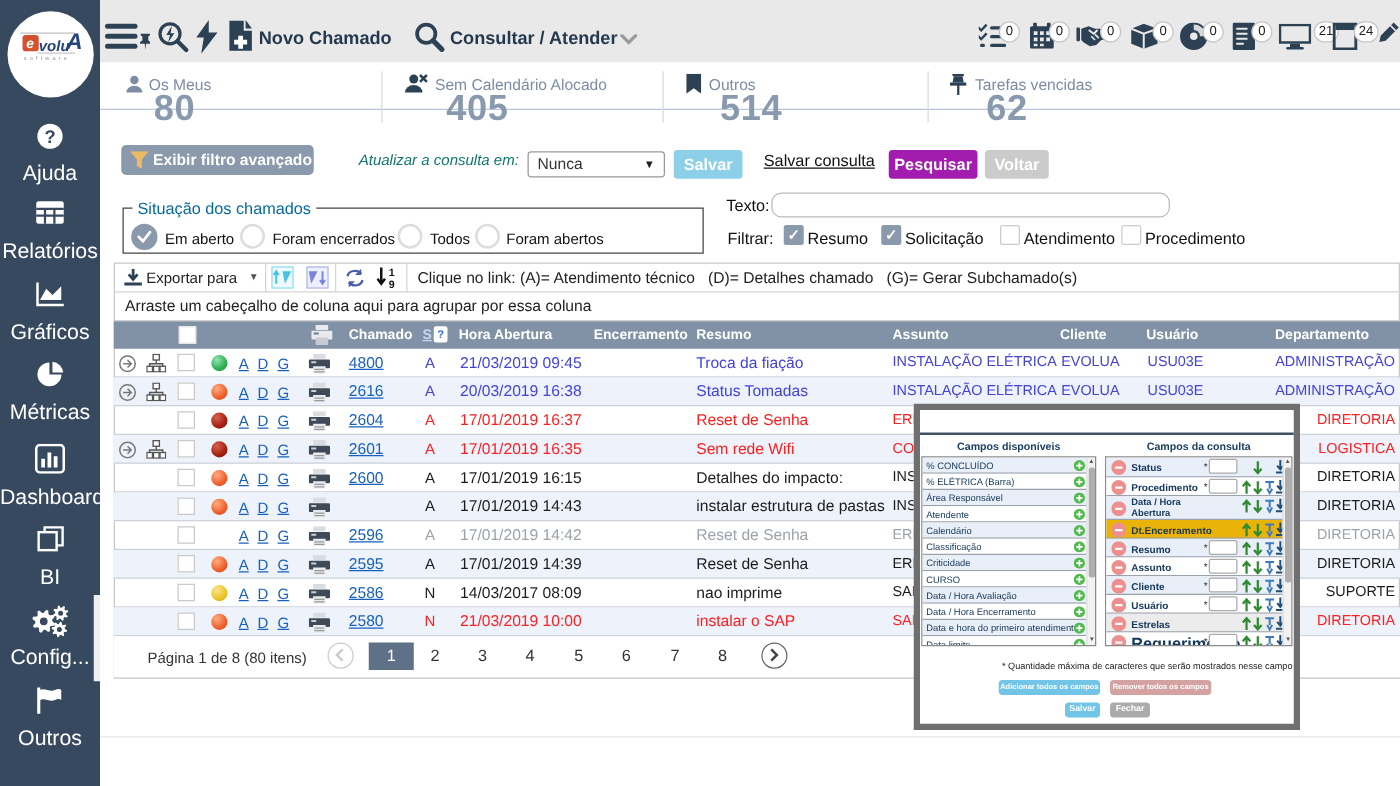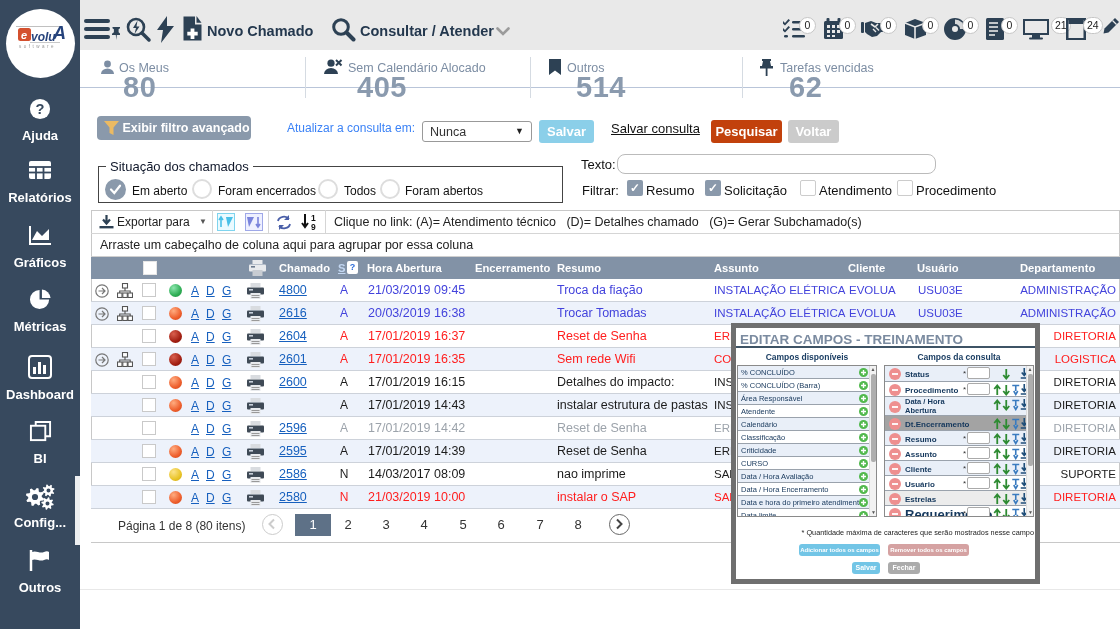--- a/index.html
+++ b/index.html
@@ -2,21 +2,21 @@
 <html><head>
 <meta charset="utf-8">
 <style>
 * { margin:0; padding:0; box-sizing:border-box; }
 html,body { width:1120px; height:629px; overflow:hidden; font-family:"Liberation Sans", sans-serif; background:#fff; }
 .abs { position:absolute; }
 #page { position:relative; width:1120px; height:629px; background:#fff; }
 
 #sidebar { left:0; top:0; width:80px; height:629px; background:#37495E; }
 .navitem { width:80px; text-align:center; color:#fff; }
-.navitem .lbl { font-size:13px; font-weight:bold; margin-top:4px; }
+.navitem .lbl { font-size:17px; font-weight:normal; margin-top:4px; }
 #logo { left:6px; top:9px; width:69px; height:69px; border-radius:50%; background:#fff; overflow:hidden; }
 
 #topbar { left:80px; top:0; width:1040px; height:50px; background:#E9E9E9; }
 .tbtxt { font-size:14.5px; font-weight:bold; color:#24384E; }
 .badge { position:absolute; background:#fff; border:1px solid #c6c6c6; border-radius:9px; height:17px; min-width:17px; padding:0 3px; font-size:10.5px; color:#222; text-align:center; line-height:15px; }
 
 #stats { left:80px; top:50px; width:1040px; height:38px; background:#fff; border-bottom:1px solid #B9C5D9; }
 .stat-lbl { font-size:12.5px; color:#7C8DA3; }
 .stat-num { font-size:29px; font-weight:bold; color:#8A9AAE; letter-spacing:0.5px; }
 .stat-div { position:absolute; top:7px; width:1px; height:41px; background:#D5DBE2; }
@@ -204,32 +204,32 @@
     <div class="abs stat-lbl" style="left:700px; top:11px;">Tarefas vencidas</div>
     <div class="abs stat-num" style="left:709px; top:21px;">62</div>
   </div>
   <div id="content" class="abs" style="left:80px; top:104px; width:1040px; height:525px; background:#fff;">
     <div class="btn" style="left:17px; top:12px; width:154px; height:24px; background:#8A99AB; border-radius:4px; font-size:13px; line-height:24px;">
       <svg class="abs" style="left:7px; top:5px;" width="15" height="14" viewBox="0 0 15 14">
         <path d="M0 0 h15 l-5.5 6.5 v7.5 l-4-2 v-5.5 z" fill="#EBBA63"></path>
       </svg>
       <span style="margin-left:24px; font-size:12.5px;">Exibir filtro avançado</span>
     </div>
-    <div class="abs" style="left:207px; top:17px; font-size:12px; color:#3b82f6;">Atualizar a consulta em:</div>
+    <div class="abs" style="left:207px; top:17px; font-size:12px; color:#0f766e;font-style:italic;">Atualizar a consulta em:</div>
     <div class="abs" style="left:342px; top:17px; width:110px; height:21px; border:1px solid #999; border-radius:3px; background:#fff;">
       <span style="font-size:12.5px; color:#333; margin-left:7px; line-height:19px; display:inline-block;">Nunca</span>
       <span style="position:absolute; right:7px; top:4px; font-size:9px; color:#222;">▼</span>
     </div>
     <div class="btn" style="left:459px; top:16px; width:55px; height:23px; background:#8BCFE9; font-size:13px; line-height:23px;">Salvar</div>
     <div class="abs" style="left:531px; top:17px; font-size:13px; color:#111; text-decoration:underline;">Salvar consulta</div>
-    <div class="btn" style="left:631px; top:16px; width:71px; height:23px; background:#c2410c; font-size:13px; line-height:23px;">Pesquisar</div>
+    <div class="btn" style="left:631px; top:16px; width:71px; height:23px; background:#a21caf; font-size:13px; line-height:23px;">Pesquisar</div>
     <div class="btn" style="left:708px; top:16px; width:51px; height:23px; background:#CBCBCB; font-size:13px; line-height:23px;">Voltar</div>
 
     <div class="abs" style="left:18px; top:62px; width:465px; height:37px; border:1px solid #444;"></div>
-    <div class="abs" style="left:26px; top:55px; background:#fff; padding:0 4px; font-size:13px; color:#0f172a;">Situação dos chamados</div>
+    <div class="abs" style="left:26px; top:55px; background:#fff; padding:0 4px; font-size:13px; color:#0369a1;">Situação dos chamados</div>
     <div class="abs" style="left:25px; top:75px; width:21px; height:21px; border-radius:50%; background:#8A99AB;"><svg width="21" height="21" viewBox="0 0 21 21">
         <path d="M6 10.5 L9.3 14 L15 6.7" stroke="#fff" stroke-width="2.2" fill="none" stroke-linecap="round"></path>
       </svg></div>
     <div class="abs lbl13" style="font-size:12px; left:52px; top:80px;">Em aberto</div>
     <div class="abs" style="left:112px; top:75px; width:20px; height:20px; border-radius:50%; background:#fff; border:2px solid #DDD;"></div>
     <div class="abs lbl13" style="font-size:12px; left:138px; top:80px;">Foram encerrados</div>
     <div class="abs" style="left:238px; top:75px; width:20px; height:20px; border-radius:50%; background:#fff; border:2px solid #DDD;"></div>
     <div class="abs lbl13" style="font-size:12px; left:264px; top:80px;">Todos</div>
     <div class="abs" style="left:300px; top:75px; width:20px; height:20px; border-radius:50%; background:#fff; border:2px solid #DDD;"></div>
     <div class="abs lbl13" style="font-size:12px; left:325px; top:80px;">Foram abertos</div>
@@ -375,21 +375,21 @@
             <rect x="0" y="4.5" width="17" height="7" rx="1" fill="#3F4A56"></rect>
             <rect x="3.5" y="10" width="10" height="6" fill="#E8EAED"></rect>
             <rect x="4.5" y="12" width="8" height="1" fill="#999"></rect>
             <rect x="4.5" y="14" width="8" height="1" fill="#999"></rect>
             <rect x="2" y="6" width="4" height="1.6" fill="#C8D0DA"></rect>
           </g>
         </svg>
         <span class="cell link" style="left:188px;">2616</span>
         <span class="cell tblue" style="font-size:12px; left:246px; width:14px; text-align:center;">A</span>
         <span class="cell tblue" style="left:277px;">20/03/2019 16:38</span>
-        <span class="cell tblue" style="left:466px;">Trocar Tomadas</span>
+        <span class="cell tblue" style="left:466px;">Status Tomadas</span>
         <span class="cell tblue" style="font-size:11.5px; top:5px; left:623px;">INSTALAÇÃO ELÉTRICA</span>
         <span class="cell tblue" style="font-size:11.5px; top:5px; left:758px;">EVOLUA</span>
         <span class="cell tblue" style="font-size:11.5px; top:5px; left:827px;">USU03E</span>
         <span class="cell tblue" style="font-size:11.5px; top:5px; right:4px;">ADMINISTRAÇÃO</span>
       </div>
     <div class="trow" style="top:115px;">
         <div class="rowck" style="left:51px;"></div>
         <div class="circ cd" style="left:78px; top:5px;"></div>
         <span class="adg link" style="left:100px;">A</span>
         <span class="adg link" style="left:115px;">D</span>
@@ -677,36 +677,35 @@
       <div class="abs" style="left:12px; top:19px; width:13px; height:13px; background:#D4502E; border-radius:2.5px;"></div>
       <div class="abs" style="left:15px; top:20px; font-size:11px; font-weight:bold; color:#fff; font-style:italic;">e</div>
       <div class="abs" style="left:25px; top:21px; font-size:12px; font-weight:bold; font-style:italic; color:#26437C;">volu</div>
       <div class="abs" style="left:47px; top:14px; font-size:18px; font-weight:bold; font-style:italic; color:#26437C;">A</div>
       <div class="abs" style="left:13px; top:35px; font-size:4.5px; letter-spacing:2.5px; color:#999;">software</div>
       <div class="abs" style="left:24px; top:33px; width:30px; height:1px; background:#C8C8C8;"></div>
     </div>
   </div>
   <div class="abs" style="left:80px; top:589px; width:1040px; height:1px; background:#E8E8E8;"></div>
   <div id="modal" class="abs">
-    <div class="abs" style="left:4px; top:4px; font-size:13.5px; font-weight:bold; color:#7B8BA0;">EDITAR CAMPOS - TREINAMENTO</div>
     <div class="abs" style="left:0; top:18px; width:299px; height:2px; background:#3E5365;"></div>
     <div class="abs" style="left:1px; top:24px; width:140px; text-align:center; font-size:8.5px; font-weight:bold; color:#1B3E63;">Campos disponíveis</div>
     <div class="abs" style="left:148px; top:24px; width:150px; text-align:center; font-size:8.5px; font-weight:bold; color:#1B3E63;">Campos da consulta</div>
 
     <div class="abs" style="left:1px; top:37px; width:140px; height:152px; border:1px solid #8A8A8A; overflow:hidden; background:#fff;">
       <div id="llist">
         <div class="abs" style="left:0; top:0px; width:132px; height:13px; background:#E9EFF8; border-bottom:1px solid #9AA2AC;">
           <span class="abs" style="left:3px; top:2px; font-size:7.5px; color:#15365A; white-space:nowrap;">% CONCLUÍDO</span>
           <svg class="abs" style="right:2px; top:2px;" width="9" height="9" viewBox="0 0 9 9">
             <circle cx="4.5" cy="4.5" r="4.5" fill="#52B94E"></circle>
             <path d="M4.5 2 v5 M2 4.5 h5" stroke="#fff" stroke-width="1.4"></path>
           </svg>
         </div>
         <div class="abs" style="left:0; top:13px; width:132px; height:13px; background:#fff; border-bottom:1px solid #9AA2AC;">
-          <span class="abs" style="left:3px; top:2px; font-size:7.5px; color:#15365A; white-space:nowrap;">% CONCLUÍDO (Barra)</span>
+          <span class="abs" style="left:3px; top:2px; font-size:7.5px; color:#15365A; white-space:nowrap;">% ELÉTRICA (Barra)</span>
           <svg class="abs" style="right:2px; top:2px;" width="9" height="9" viewBox="0 0 9 9">
             <circle cx="4.5" cy="4.5" r="4.5" fill="#52B94E"></circle>
             <path d="M4.5 2 v5 M2 4.5 h5" stroke="#fff" stroke-width="1.4"></path>
           </svg>
         </div>
         <div class="abs" style="left:0; top:26px; width:132px; height:13px; background:#E9EFF8; border-bottom:1px solid #9AA2AC;">
           <span class="abs" style="left:3px; top:2px; font-size:7.5px; color:#15365A; white-space:nowrap;">Área Responsável</span>
           <svg class="abs" style="right:2px; top:2px;" width="9" height="9" viewBox="0 0 9 9">
             <circle cx="4.5" cy="4.5" r="4.5" fill="#52B94E"></circle>
             <path d="M4.5 2 v5 M2 4.5 h5" stroke="#fff" stroke-width="1.4"></path>
@@ -833,21 +832,21 @@
           <svg class="abs" style="left:117px; top:1px;" width="9" height="13" viewBox="0 0 8.5 13">
             <path d="M4 2 V11 M1 8 l3 3.5 3-3.5" stroke="#2E8B32" stroke-width="1.8" fill="none"></path>
           </svg>
           <svg class="abs" style="left:126px; top:1px;" width="9" height="13" viewBox="0 0 8.5 13">
             <path d="M1 2.5 h7 M4.5 2.5 V8 M4.5 8 M2.5 8 l2 3.5 2-3.5" stroke="#3A7BBF" stroke-width="1.6" fill="none"></path>
           </svg>
           <svg class="abs" style="left:135px; top:1px;" width="9" height="13" viewBox="0 0 8.5 13">
             <path d="M4 1 V8 M1.5 5.5 l2.5 3 2.5-3 M0.5 11 h7" stroke="#1F4E79" stroke-width="1.6" fill="none"></path>
           </svg>
         </div>
-        <div class="abs" style="left:0; top:50px; width:142px; height:15px; background:#a3a3a3; border-bottom:1px solid #9AA2AC;">
+        <div class="abs" style="left:0; top:50px; width:142px; height:15px; background:#eab308; border-bottom:1px solid #9AA2AC;">
           <svg class="abs" style="left:4px; top:2px;" width="12" height="12" viewBox="0 0 12 12">
             <circle cx="6" cy="6" r="6" fill="#EE8F8F"></circle>
             <path d="M3 6 h6" stroke="#fff" stroke-width="1.8"></path>
           </svg>
           <span class="abs" style="left:20px; top:2px; font-size:8px; font-weight:bold; color:#14375C; white-space:nowrap; line-height:13px;">Dt.Encerramento</span>
           <svg class="abs" style="left:108px; top:1px;" width="9" height="13" viewBox="0 0 8.5 13">
             <path d="M4 12 V3 M1 6 l3-3.5 3 3.5" stroke="#2E8B32" stroke-width="1.8" fill="none"></path>
           </svg>
           <svg class="abs" style="left:117px; top:1px;" width="9" height="13" viewBox="0 0 8.5 13">
             <path d="M4 2 V11 M1 8 l3 3.5 3-3.5" stroke="#2E8B32" stroke-width="1.8" fill="none"></path>

